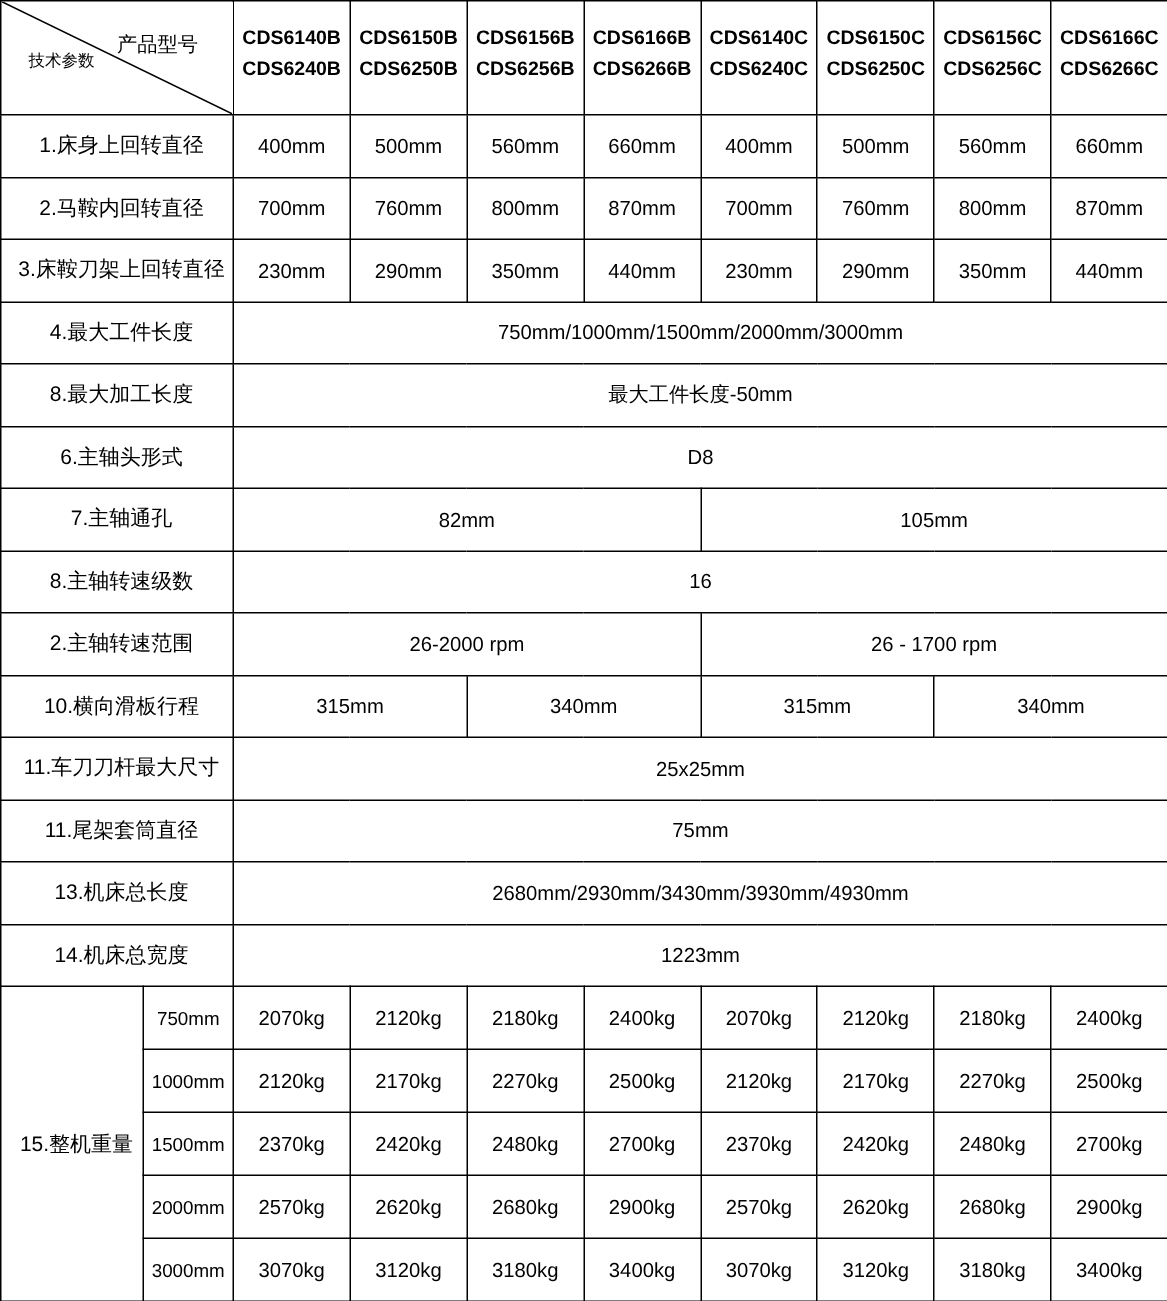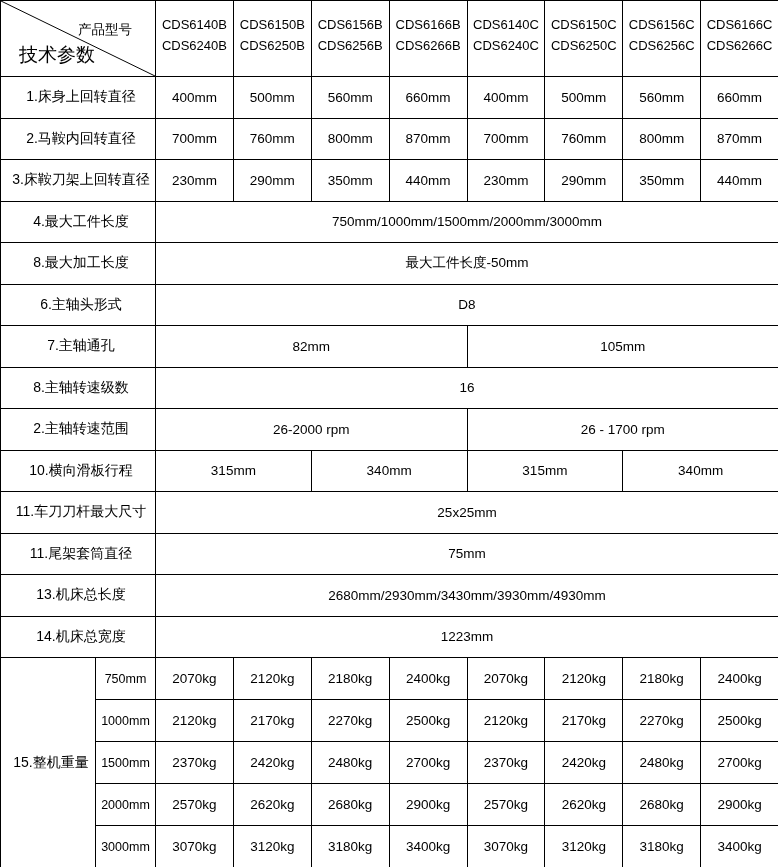--- a/index.html
+++ b/index.html
@@ -41,25 +41,25 @@
     width: 100%; height: 100%;
     display: block;
   }
   .corner-top {
     position: absolute;
     top: 20px; right: 23px;
     font-size: 13.5px;
   }
   .corner-bottom {
     position: absolute;
-    bottom: 8px; left: 18px;
-    font-size: 19px;
+    bottom: 28px; left: 18px;
+    font-size: 11px;
   }
   .model-cell {
-    font-weight: normal;
+    font-weight: bold;
     font-size: 13px;
     line-height: 21px;
     padding-bottom: 8px !important;
   }
   .label-cell {
     text-align: left;
     padding-left: 6px !important;
     font-size: 14px;
   }
   .value-cell {

